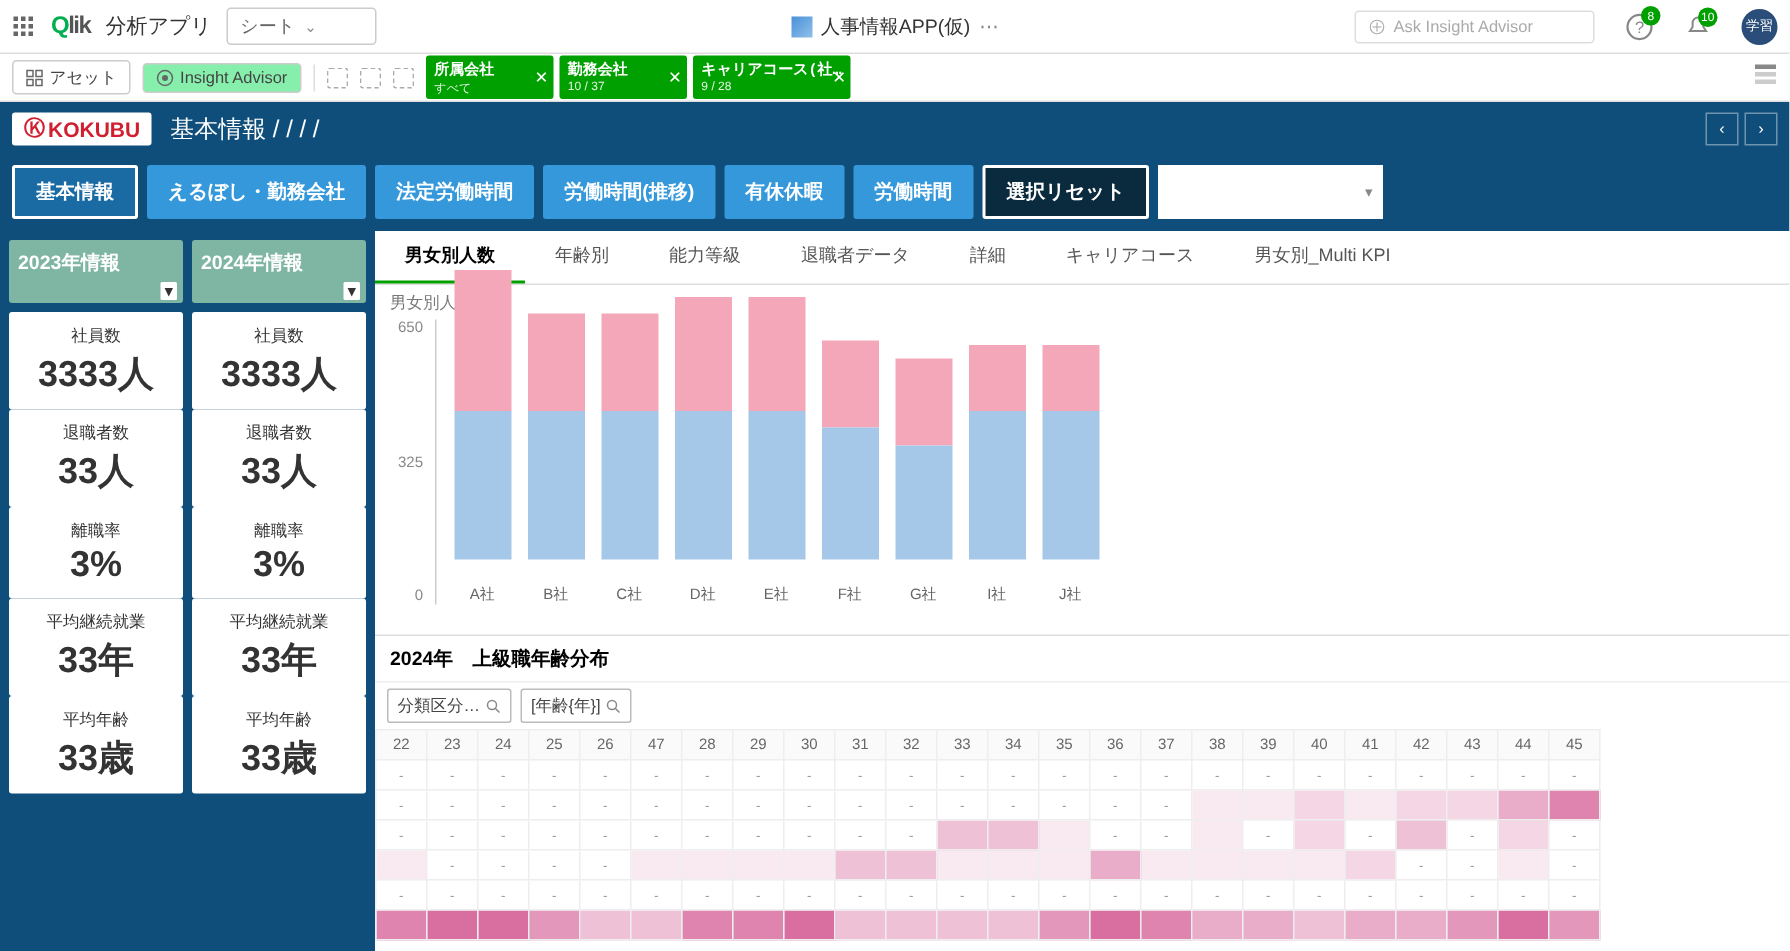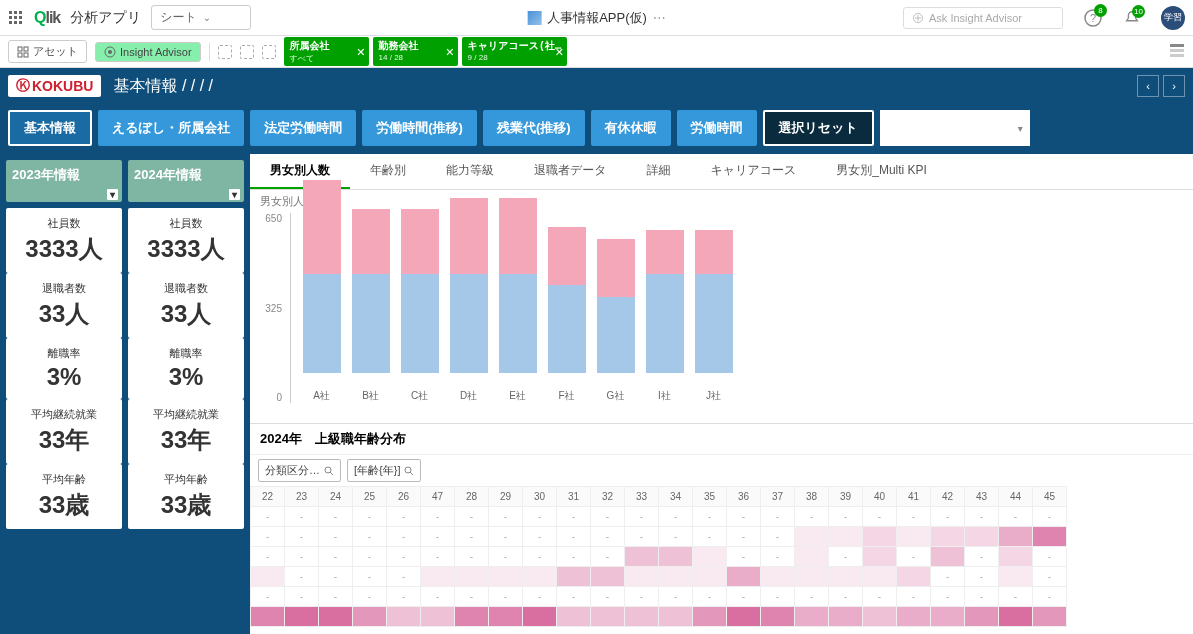--- a/index.html
+++ b/index.html
@@ -154,21 +154,21 @@
   <span class="dotted-ic"></span>
   <span class="dotted-ic"></span>
   <div id="filter-pills" style="display: flex; gap: 4px;">
       <div class="filter-pill">
         <span class="name">所属会社</span>
         <span class="sub">すべて</span>
         <span class="close">✕</span>
       </div>
       <div class="filter-pill">
         <span class="name">勤務会社</span>
-        <span class="sub">14 / 28</span>
+        <span class="sub">10 / 37</span>
         <span class="close">✕</span>
       </div>
       <div class="filter-pill">
         <span class="name">キャリアコース(社…</span>
         <span class="sub">9 / 28</span>
         <span class="close">✕</span>
       </div>
     </div>
   <span class="end-ic">
     <svg width="16" height="16" viewBox="0 0 16 16">
@@ -186,24 +186,23 @@
   </div>
   <span class="header-title">基本情報 / / / /</span>
   <div class="header-nav">
     <div class="nav-arrow">‹</div>
     <div class="nav-arrow">›</div>
   </div>
 </div>
 
 <div class="btn-row" id="btn-row">
     <button class="main-btn darkblue">基本情報</button>
-    <button class="main-btn">えるぼし・所属会社</button>
+    <button class="main-btn">えるぼし・勤務会社</button>
     <button class="main-btn">法定労働時間</button>
     <button class="main-btn">労働時間(推移)</button>
-    <button class="main-btn">残業代(推移)</button>
     <button class="main-btn">有休休暇</button>
     <button class="main-btn">労働時間</button>
     <button class="main-btn reset">選択リセット</button>
     <div class="nav-select">
       <span style="font-size:10px;color:#888">▾</span>
     </div>
   </div>
 
 <div class="content">
   <div class="sidebar">

